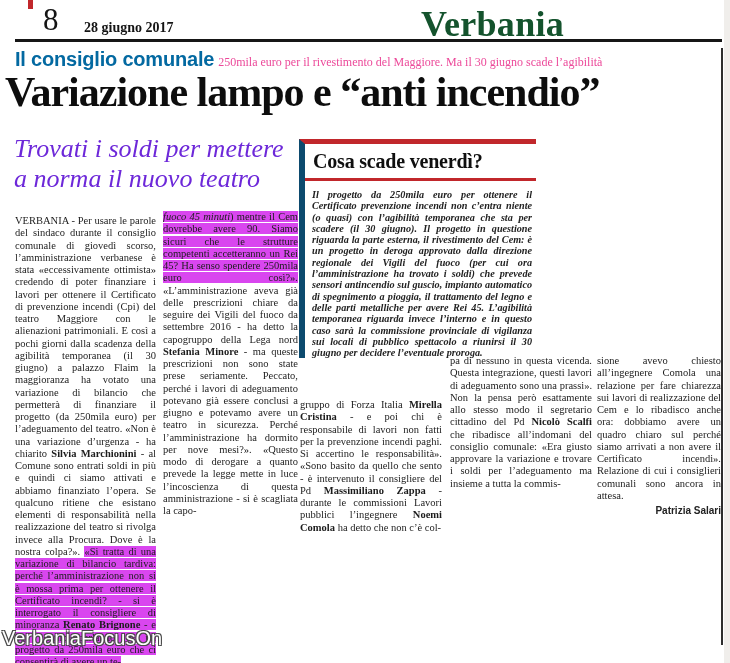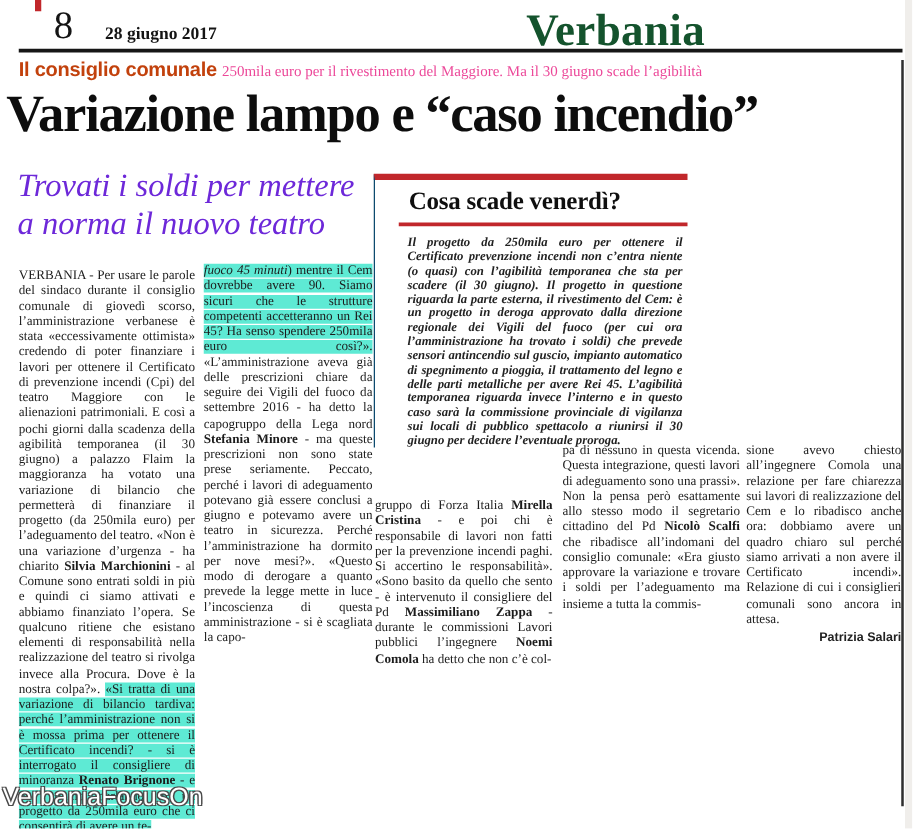--- a/index.html
+++ b/index.html
@@ -6,40 +6,40 @@
   .page{position:relative;width:730px;height:663px;background:#ffffff;overflow:hidden;
         font-family:"Liberation Serif",serif;color:#1b1b1b;}
   .redtick{position:absolute;left:28px;top:0;width:5px;height:9px;background:#c1272b;}
   .pagenum{position:absolute;left:43px;top:2px;font-size:31px;font-weight:400;color:#141414;}
   .pagedate{position:absolute;left:84px;top:20px;font-size:14px;font-weight:700;color:#141414;}
   .section{position:absolute;left:421px;top:3px;font-size:36px;font-weight:700;color:#14532d;letter-spacing:.3px;}
   .toprule{position:absolute;left:15px;top:39px;width:707px;height:3px;background:#161616;}
   .vrule{position:absolute;left:721px;top:48px;width:2px;height:597px;background:#2e2e2e;}
   .edge{position:absolute;right:0;top:0;width:6px;height:663px;background:#f0eeeb;}
   .kicker{position:absolute;left:15px;top:48px;width:710px;white-space:nowrap;}
-  .kicker .lbl{font-family:"Liberation Sans",sans-serif;font-weight:700;font-size:16px;
-               color:#c2410c;letter-spacing:-.2px;}
+  .kicker .lbl{font-family:"Liberation Sans",sans-serif;font-weight:700;font-size:20px;
+               color:#0369a1;letter-spacing:-.2px;}
   .kicker .txt{font-size:12px;color:#ec4899;}
   .headline{position:absolute;left:5px;top:68px;margin:0;width:722px;font-size:42px;font-weight:700;
             letter-spacing:-1px;white-space:nowrap;color:#0d0d0d;}
   .subhead{position:absolute;left:14px;top:134px;font-style:italic;font-size:26px;line-height:30px;color:#6d28d9;}
   .box{position:absolute;left:299px;top:139px;width:231px;border-top:5px solid #c1272b;
-       border-left:1px solid #0c4a6e;background:#fff;padding-left:19px;}
+       border-left:6px solid #0c4a6e;background:#fff;}
   .box h2{margin:6px 0 5px 8px;font-size:20px;font-weight:700;letter-spacing:-.2px;color:#0f0f0f;}
   .box .trule{height:3px;background:#c1272b;}
   .bxbody{padding:8px 4px 0 7px;font-style:italic;font-weight:600;font-size:10.2px;
           line-height:11.3px;text-align:justify;color:#222;}
   .col{position:absolute;text-align:justify;font-size:10.5px;line-height:12.25px;color:#1c1c1c;
        -webkit-hyphens:auto;hyphens:auto;}
   .c1{left:15px;top:215px;width:141px;height:448px;overflow:hidden;}
   .c2{left:163px;top:211px;width:135px;}
   .c3{left:300px;top:355px;width:142px;margin-top:44px;}
   .c4{left:450px;top:355px;width:142px;}
   .c5{left:597px;top:355px;width:124px;}
-  .hl{background:#5eead4;}
+  .hl{background:#d946ef;}
   b.name{font-weight:700;}
   .byline{margin-top:3px;text-align:right;font-family:"Liberation Sans",sans-serif;
           font-weight:700;font-size:10px;color:#222;}
   .watermark{position:absolute;left:2px;top:627px;font-family:"Liberation Sans",sans-serif;
              font-size:20px;letter-spacing:0;color:#ffffff;
              text-shadow:-1px -1px 0 #4a4a4a,1px -1px 0 #4a4a4a,-1px 1px 0 #4a4a4a,1px 1px 0 #4a4a4a;}
 </style>
 </head>
 <body>
 
@@ -48,21 +48,21 @@
   <div class="redtick"></div>
   <div class="pagenum">8</div>
   <div class="pagedate">28 giugno 2017</div>
   <div class="section">Verbania</div>
   <div class="toprule"></div>
   <div class="edge"></div>
   <div class="vrule"></div>
 
   <div class="kicker"><span class="lbl">Il consiglio comunale</span> <span class="txt">250mila euro per il rivestimento del Maggiore. Ma il 30 giugno scade l’agibilità</span></div>
 
-  <h1 class="headline">Variazione lampo e “caso incendio”</h1>
+  <h1 class="headline">Variazione lampo e “anti incendio”</h1>
 
   <div class="subhead">
     <div>Trovati i soldi per mettere</div>
     <div>a norma il nuovo teatro</div>
   </div>
 
   <div class="box">
     <h2>Cosa scade venerdì?</h2>
     <div class="trule"></div>
     <div class="bxbody">Il progetto da 250mila euro per ottenere il Certificato prevenzione incendi non c’entra niente (o quasi) con l’agibilità temporanea che sta per scadere (il 30 giugno). Il progetto in questione riguarda la parte esterna, il rivestimento del Cem: è un progetto in deroga approvato dalla direzione regionale dei Vigili del fuoco (per cui ora l’amministrazione ha trovato i soldi) che prevede sensori antincendio sul guscio, impianto automatico di spegnimento a pioggia, il trattamento del legno e delle parti metalliche per avere Rei 45. L’agibilità temporanea riguarda invece l’interno e in questo caso sarà la commissione provinciale di vigilanza sui locali di pubblico spettacolo a riunirsi il 30 giugno per decidere l’eventuale proroga.</div>

